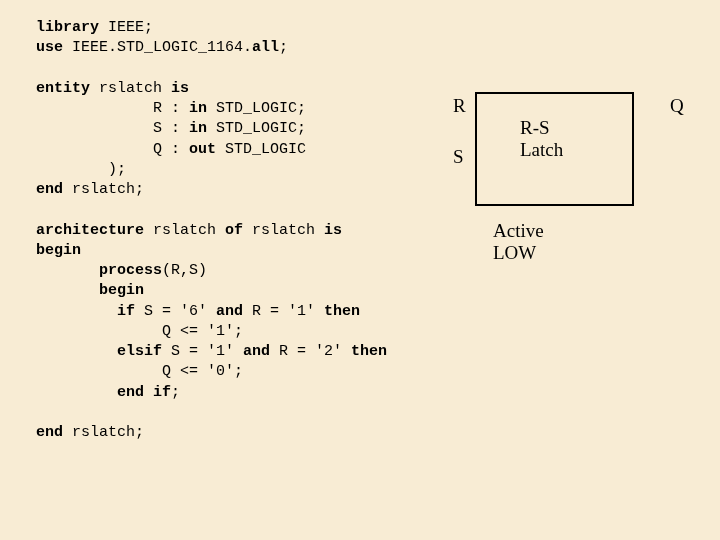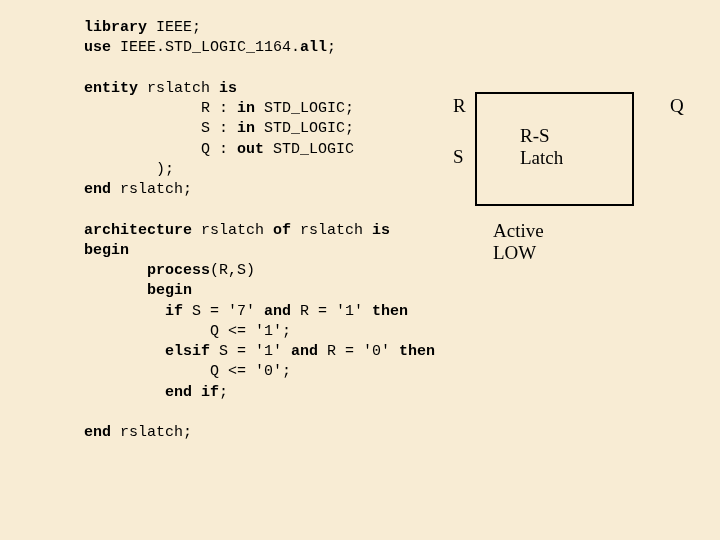--- a/index.html
+++ b/index.html
@@ -11,21 +11,20 @@
     font-family: "Courier New", monospace;
     font-size: 15px;
     position: relative;
     overflow: hidden;
   }
   .code-area {
     position: absolute;
     left: 36px;
     top: 18px;
     line-height: 1.35;
-    margin-left: 48px;
   }
   .code-line {
     white-space: pre;
   }
   .kw {
     font-weight: bold;
   }
   .diagram {
     position: absolute;
     left: 445px;
@@ -53,21 +52,21 @@
     top: 54px;
   }
   .port-q {
     position: absolute;
     left: 225px;
     top: 3px;
   }
   .box-label {
     position: absolute;
     left: 75px;
-    top: 33px;
+    top: 25px;
   }
   .caption {
     position: absolute;
     left: 48px;
     top: 128px;
   }
 </style>
 </head>
 <body>
 
@@ -79,23 +78,23 @@
 <div class="code-line"><span>             R : </span><span class="kw">in</span><span> STD_LOGIC;</span></div>
 <div class="code-line"><span>             S : </span><span class="kw">in</span><span> STD_LOGIC;</span></div>
 <div class="code-line"><span>             Q : </span><span class="kw">out</span><span> STD_LOGIC</span></div>
 <div class="code-line"><span>        );</span></div>
 <div class="code-line"><span class="kw">end</span><span> rslatch;</span></div>
 <div class="code-line">&nbsp;</div>
 <div class="code-line"><span class="kw">architecture</span><span> rslatch </span><span class="kw">of</span><span> rslatch </span><span class="kw">is</span></div>
 <div class="code-line"><span class="kw">begin</span></div>
 <div class="code-line"><span class="kw">       process</span><span>(R,S)</span></div>
 <div class="code-line"><span class="kw">       begin</span></div>
-<div class="code-line"><span class="kw">         if</span><span> S = '7' </span><span class="kw">and</span><span> R = '1' </span><span class="kw">then</span></div>
+<div class="code-line"><span class="kw">         if</span><span> S = '6' </span><span class="kw">and</span><span> R = '1' </span><span class="kw">then</span></div>
 <div class="code-line"><span>              Q &lt;= '1';</span></div>
-<div class="code-line"><span class="kw">         elsif</span><span> S = '1' </span><span class="kw">and</span><span> R = '0' </span><span class="kw">then</span></div>
+<div class="code-line"><span class="kw">         elsif</span><span> S = '1' </span><span class="kw">and</span><span> R = '2' </span><span class="kw">then</span></div>
 <div class="code-line"><span>              Q &lt;= '0';</span></div>
 <div class="code-line"><span class="kw">         end if</span><span>;</span></div>
 <div class="code-line">&nbsp;</div>
 <div class="code-line"><span class="kw">end</span><span> rslatch;</span></div>
 </div>
 
 <div class="diagram">
   <div class="box"></div>
   <div class="port-r">R</div>
   <div class="port-s">S</div>

